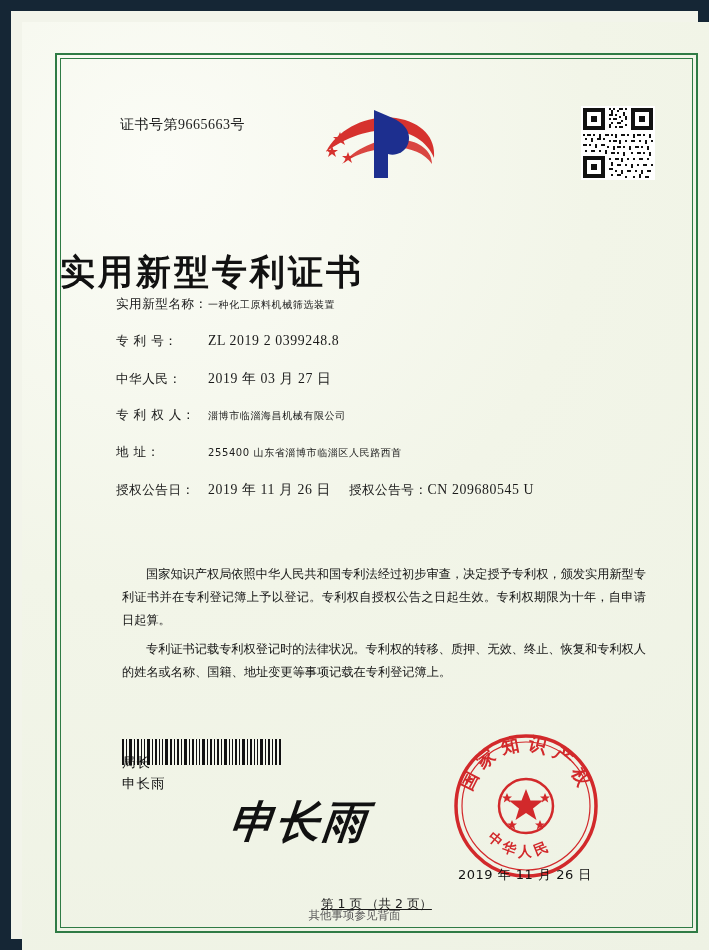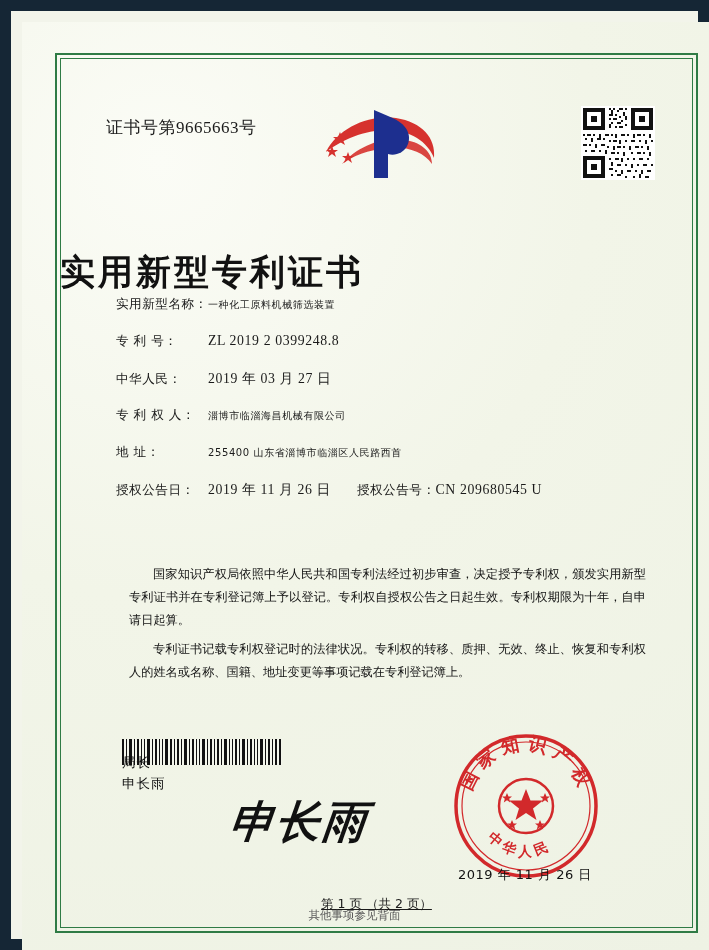--- a/index.html
+++ b/index.html
@@ -61,23 +61,23 @@
   .content {
     position: absolute;
     left: 38px; top: 36px;
     width: 633px;
     height: 870px;
   }
 
   
   .cert-no {
     position: absolute;
-    left: 46px;
+    left: 60px;
     top: 58px;
-    font-size: 17px;
+    font-size: 14px;
     letter-spacing: 0.5px;
     color: #1b1b1b;
     font-family: "Liberation Serif", serif;
   }
 
   
   .logo {
     position: absolute;
     left: 258px;
     top: 48px;
@@ -136,40 +136,40 @@
     font-family: "Liberation Serif", serif;
     font-size: 13.8px;
     letter-spacing: 0.6px;
   }
   .field-value.cjk {
     font-family: "DejaVu Sans", sans-serif;
     font-size: 10px;
   }
   .field-row.split .second-label {
     display: inline-block;
-    margin-left: 26px;
+    margin-left: 18px;
     font-family: "DejaVu Sans", sans-serif;
     font-size: 12.6px;
     letter-spacing: 0.5px;
   }
 
   
   .paras {
     position: absolute;
     left: 53px;
     top: 505px;
     width: 533px;
     font-family: "DejaVu Sans", sans-serif;
     font-size: 12.2px;
     line-height: 23px;
     color: #141414;
     text-align: justify;
   }
   .paras p {
-    margin: 0 0 6px 16px;
+    margin: 0 0 6px 9px;
     text-indent: 24px;
   }
 
   
   .barcode {
     position: absolute;
     left: 62px;
     top: 681px;
     width: 160px;
     height: 26px;

